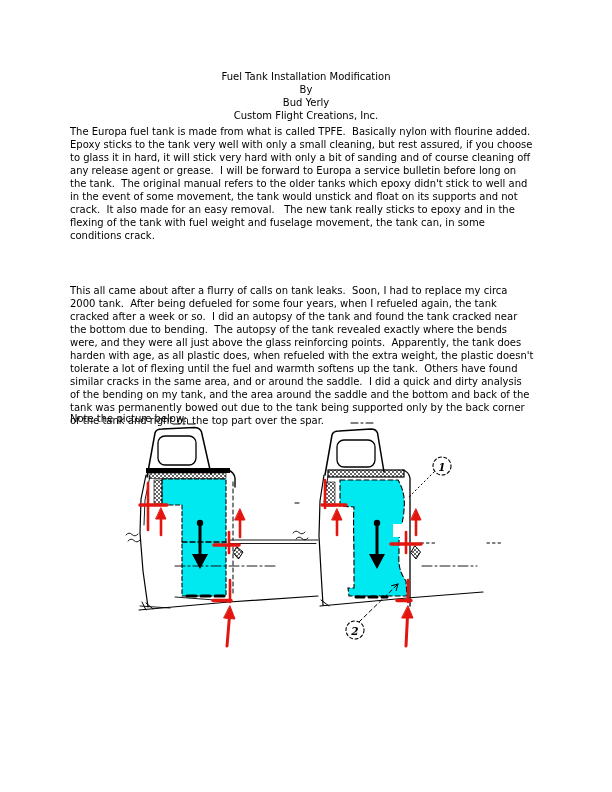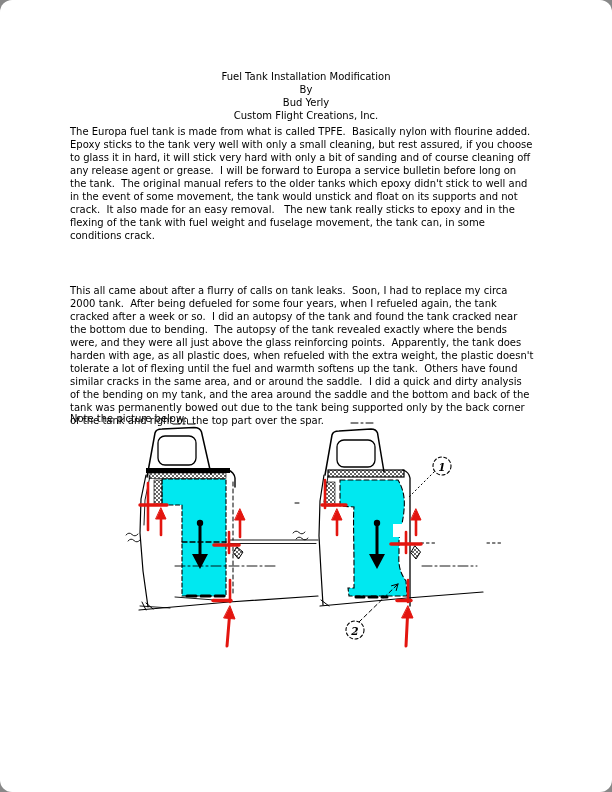--- a/index.html
+++ b/index.html
@@ -1,20 +1,19 @@
 <!DOCTYPE html>
 <html><head>
 <meta charset="utf-8">
 <style>
   html,body{margin:0;padding:0;background:#888;}
   .page{
     position:relative;width:612px;height:792px;background:#ffffff;
     font-family:"DejaVu Sans", sans-serif;color:#000;overflow:hidden;
     margin:0 auto;
-    border-radius:12px;
   }
   .title-block{
     position:absolute;top:70px;left:0;width:612px;text-align:center;
     font-size:10px;line-height:13px;white-space:pre-line;
   }
   .para{
     position:absolute;left:70px;width:500px;
     font-size:10px;line-height:13px;white-space:pre;
   }
   .para-1{top:125px;}

